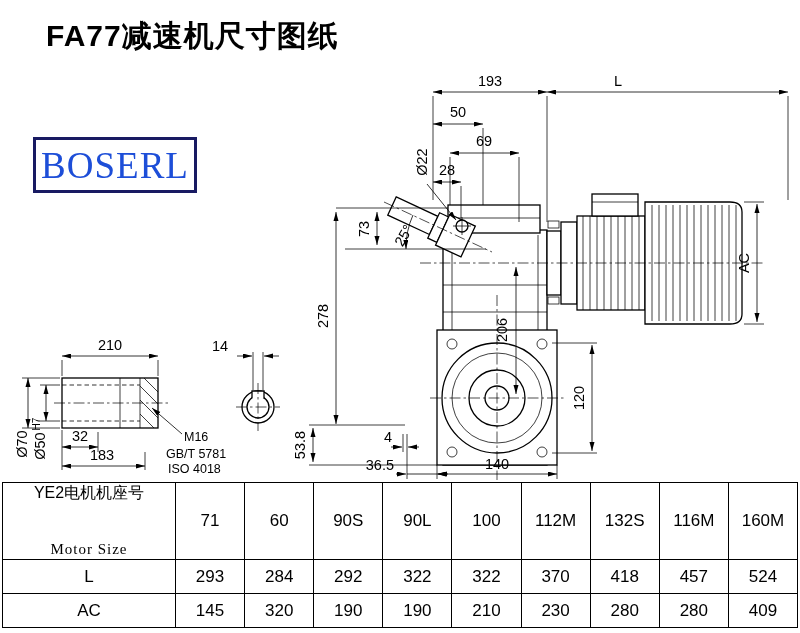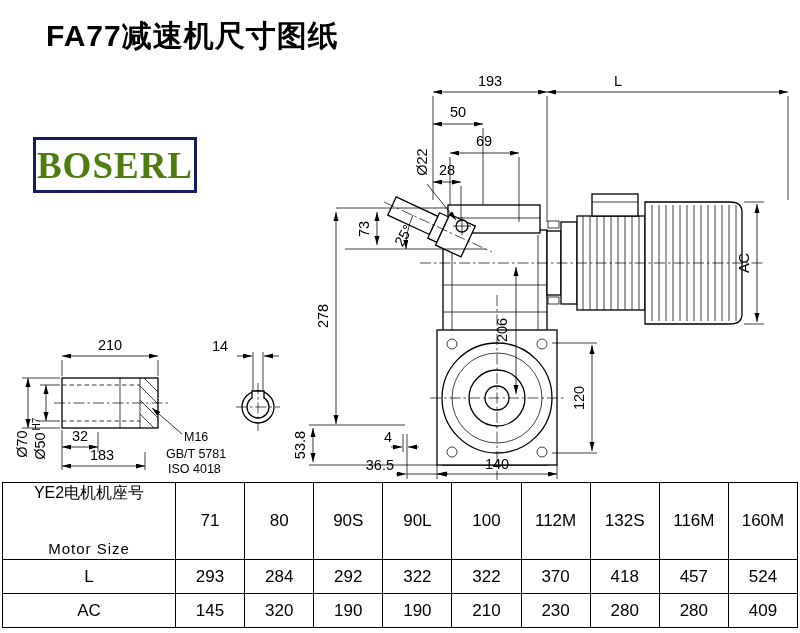--- a/index.html
+++ b/index.html
@@ -1,42 +1,42 @@
 <!DOCTYPE html>
 <html><head>
 <meta charset="utf-8">
 <style>
   html,body{margin:0;padding:0;background:#fff;}
   #page{position:relative;width:800px;height:633px;background:#fff;overflow:hidden;
         font-family:"Liberation Sans",sans-serif;color:#000;border-radius:6px;}
   #title{position:absolute;left:46px;top:16px;font-size:30px;font-weight:bold;letter-spacing:1px;}
   #logo{position:absolute;left:33px;top:137px;width:158px;height:50px;border:3px solid #181a62;
         background:#fff;display:flex;align-items:center;justify-content:center;}
-  #logo span{font-family:"Liberation Serif",serif;font-size:37px;font-weight:bold;color:#4d7c0f;letter-spacing:1px;}
+  #logo span{font-family:"Liberation Serif",serif;font-size:37px;font-weight:normal;color:#1d4ed8;letter-spacing:1px;}
   #drawing{position:absolute;left:0;top:0;}
   
   svg line,svg path,svg rect,svg circle{stroke:#000;fill:none;}
   .o{stroke-width:1.3;}
   .e,.f{stroke-width:0.75;}
   .d{stroke-width:0.8;}
   .w{fill:#fff;}
   .cl{stroke-width:0.7;stroke-dasharray:11 3 2.5 3;}
   .b{stroke-width:0.8;stroke-dasharray:4.5 3;}
   svg text{fill:#000;stroke:none;font-family:"Liberation Sans",sans-serif;font-size:14.5px;text-anchor:middle;}
   .small{font-size:12.5px;text-anchor:start;}
   .sup{font-size:10px;}
   
   #tablewrap{position:absolute;left:2px;top:482px;width:796px;}
   table{border-collapse:collapse;table-layout:fixed;width:796px;padding-left:24px;}
   td{border:1px solid #000;text-align:center;vertical-align:middle;font-size:17px;padding:0;background:#fff;}
   td.c0{width:172px;}
   tr.hdr td{height:48px;}
   tr.row td{height:33px;}
   .cnlbl{font-size:16px;line-height:20px;}
-  .enlbl{font-family:Liberation Sans, sans-serif;font-size:15px;line-height:20px;letter-spacing:1px;margin-top:36px;}
+  .enlbl{font-family:Liberation Serif, serif;font-size:15px;line-height:20px;letter-spacing:1px;margin-top:36px;}
 </style>
 </head>
 <body>
 
 <div id="page">
 
   <div id="title">FA77减速机尺寸图纸</div>
 
   <div id="logo">
     <span>BOSERL</span>
@@ -244,21 +244,21 @@
 
   <div id="tablewrap">
     <table>
       <tbody>
           <tr class="hdr">
         <td class="c0">
           <div class="cnlbl">YE2电机机座号</div>
           <div class="enlbl">Motor Size</div>
         </td>
         <td>71</td>
-        <td>80</td>
+        <td>60</td>
         <td>90S</td>
         <td>90L</td>
         <td>100</td>
         <td>112M</td>
         <td>132S</td>
         <td>116M</td>
         <td>160M</td>
       </tr>
       <tr class="row">
         <td class="c0">L</td>

